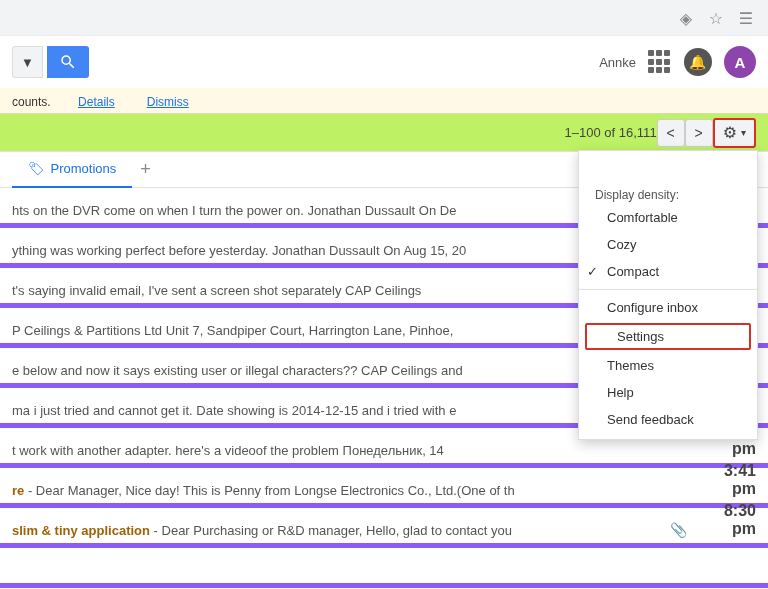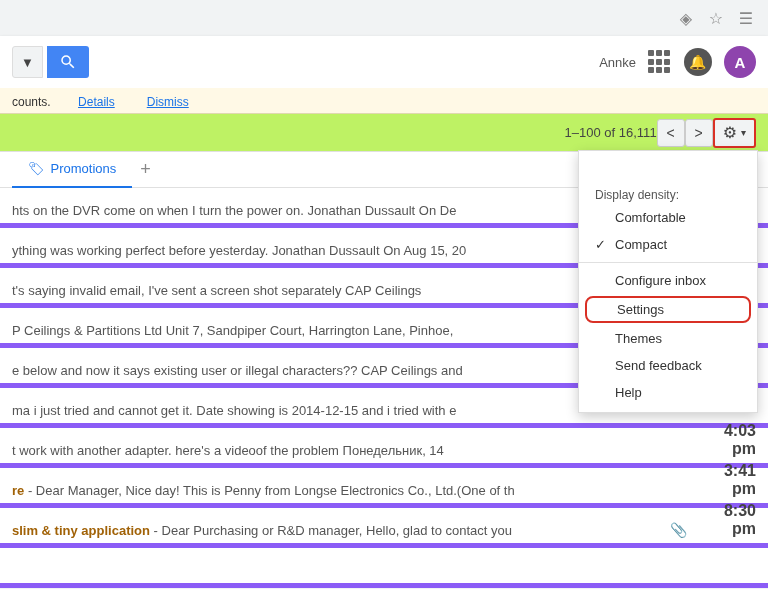--- a/index.html
+++ b/index.html
@@ -180,33 +180,33 @@
       padding: 6px 0;
     }
     .dropdown-section-label {
       padding: 6px 16px 2px 16px;
       font-size: 12px;
       color: #555;
       font-weight: normal;
       margin-top: 25px;
     }
     .dropdown-item {
-      padding: 6px 16px;
+      padding: 6px 8px;
       cursor: pointer;
       font-size: 13px;
       color: #333;
       display: flex;
       align-items: center;
       gap: 6px;
     }
     .dropdown-item.highlighted {
       border: 2px solid #d93025;
       margin: 2px 6px;
       padding: 4px 10px;
-      border-radius: 8px;
+      border-radius: 2px;
     }
     .dropdown-item .check {
       width: 14px;
       font-size: 13px;
     }
     .dropdown-divider {
       border: none;
       border-top: 1px solid #e0e0e0;
       margin: 4px 0;
     }
@@ -334,43 +334,47 @@
     <span class="caret">▾</span>
   </button>
 
   <div class="dropdown-menu">
     <div class="dropdown-section-label">Display density:</div>
     <div class="dropdown-item">
       <span class="check">&nbsp;</span>
       <span>Comfortable</span>
     </div>
     <div class="dropdown-item">
+      <span class="check">&nbsp;</span>
+      <span>Cozy</span>
+    </div>
+    <div class="dropdown-item">
       <span class="check">✓</span>
       <span>Compact</span>
     </div>
     <hr class="dropdown-divider">
     <div class="dropdown-item">
       <span class="check">&nbsp;</span>
       <span>Configure inbox</span>
     </div>
     <div class="dropdown-item highlighted">
       <span class="check">&nbsp;</span>
       <span>Settings</span>
     </div>
     <div class="dropdown-item">
       <span class="check">&nbsp;</span>
       <span>Themes</span>
     </div>
     <div class="dropdown-item">
       <span class="check">&nbsp;</span>
+      <span>Help</span>
+    </div>
+    <div class="dropdown-item">
+      <span class="check">&nbsp;</span>
       <span>Send feedback</span>
-    </div>
-    <div class="dropdown-item">
-      <span class="check">&nbsp;</span>
-      <span>Help</span>
     </div>
   </div>
 </div>
 
 <div class="inbox-tabs">
   <div class="inbox-tab active">
     <span>🏷</span>
     <span>Promotions</span>
   </div>
   <button class="tab-add-btn">+</button>

